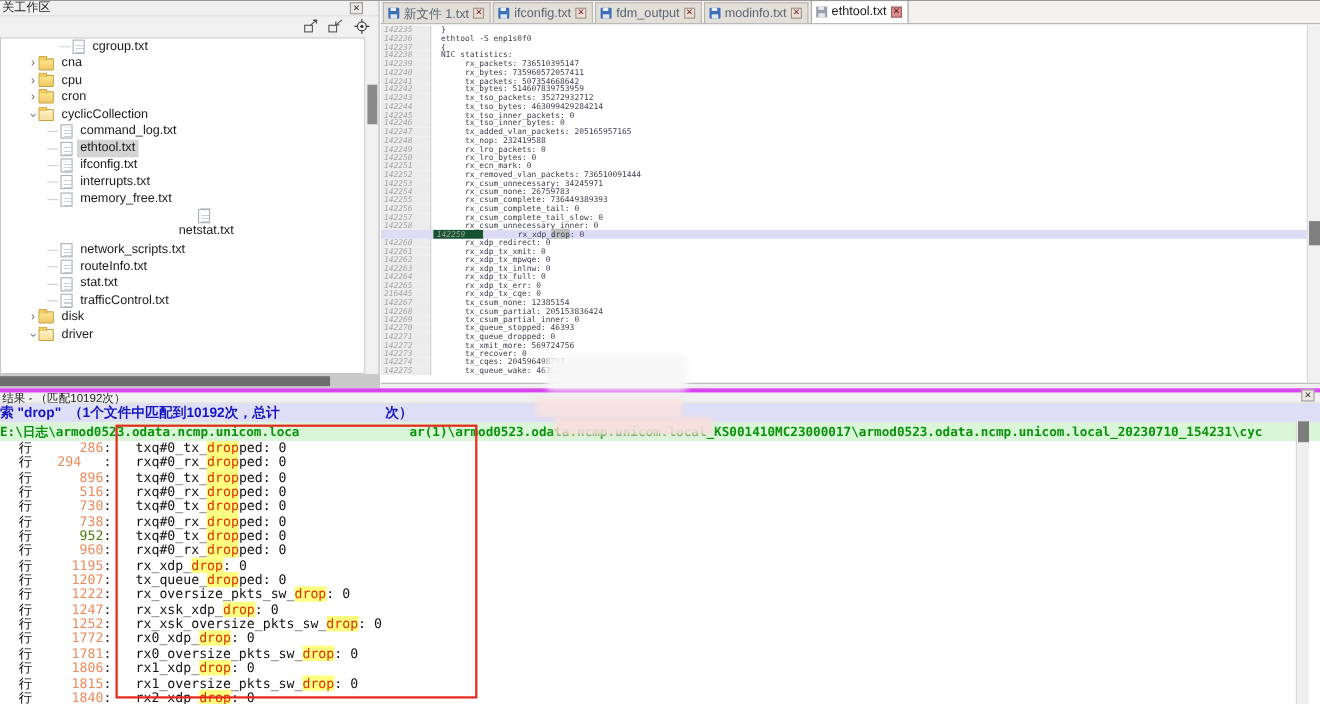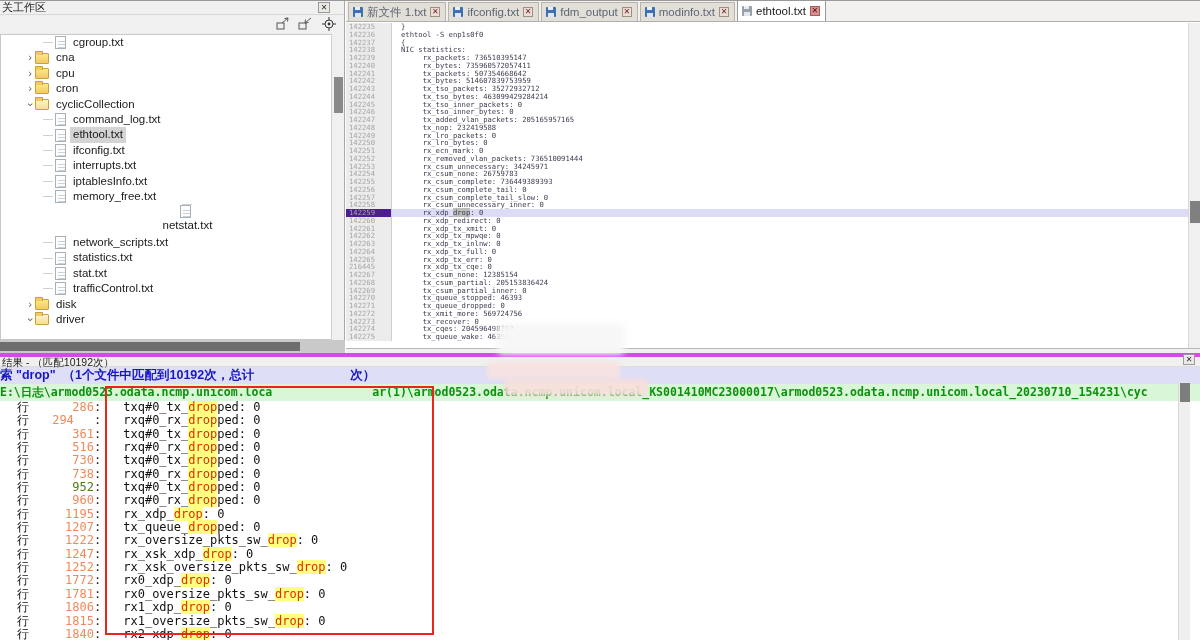--- a/index.html
+++ b/index.html
@@ -42,24 +42,24 @@
   .floppy { display:inline-block; width:10px; height:10px; position:relative; background:#3f6fb5; border-radius:1px; flex:none; }
   .floppy::before { content:""; position:absolute; left:2px; top:0; width:5px; height:3px; background:#e8eef6; }
   .floppy::after { content:""; position:absolute; left:2px; bottom:0; width:6px; height:4px; background:#dfe7f2; }
   .tab.active .floppy { background:#9aa0a6; }
   .tab-close { display:inline-block; width:10px; height:10px; border:1px solid #a09080; background:#e9dfd8; color:#7c2020; font-size:8px; line-height:8px; text-align:center; flex:none; }
   .tab.active .tab-close { background:#d98f8f; color:#5d1010; border-color:#a06060; }
 
   #editor { position:absolute; left:0; top:22px; width:842px; height:325px; background:#fff; overflow:hidden;
     font-family:"DejaVu Sans Mono","Liberation Mono",monospace; font-size:7.2px; }
   .ed-line { display:flex; height:7.75px; line-height:7.75px; white-space:pre; }
-  .ed-num { width:46px; flex:none; background:#ececec; color:#a5a5a5; text-align:left; padding-left:3px; border-right:1px solid #cfcfcf; }
+  .ed-num { width:46px; flex:none; background:#ececec; color:#a5a5a5; text-align:left; padding-left:3px; border-right:1px solid #cfcfcf;font-style:italic; }
   .ed-text { padding-left:9px; color:#3c3c50; }
   .ed-line.cur { background:#dcdcf6; }
-  .ed-line.cur .ed-num { background:#4c1d95; }
+  .ed-line.cur .ed-num { background:#14532d;margin-left:48px; }
   .ed-sel { background:#bdbdbd; }
   #ed-vscroll { position:absolute; right:-12px; top:22px; width:12px; height:325px; background:#f0f0f0; border-left:1px solid #d8d8d8; }
   #ed-vthumb { position:absolute; left:1px; top:178px; width:10px; height:22px; background:#808080; }
   #ed-splitter { position:absolute; left:0; top:347px; width:854px; height:5px; background:#f0f0f0; border-top:1px solid #b8b8b8; }
 
   
   #results { position:absolute; left:0; top:352px; width:1200px; height:288px; background:#fff; border-top:4px solid #d946ef; }
   #res-header { position:relative; height:10px; background:#f0f0f0; font-size:10.5px; line-height:10px; color:#222; padding-left:2px; border-bottom:1px solid #dcdcdc; }
   #res-close { position:absolute; right:5px; top:-3px; width:12px; height:11px; border:1px solid #9a9a9a; background:#ece9e4; font-size:8px; line-height:9px; text-align:center; color:#333; }
   #res-summary { height:17px; line-height:17px; background:#dedef6; color:#1717c4; font-weight:bold; font-size:12.5px; white-space:pre; overflow:hidden; }
@@ -105,21 +105,21 @@
       </span>
       <span class="ws-tool" style="right:6px">
         <svg width="14" height="14" viewBox="0 0 14 14">
             <circle cx="7" cy="7" r="4" fill="none" stroke="#333"></circle>
             <circle cx="7" cy="7" r="1.4" fill="#333"></circle>
             <path d="M7 0 V3 M7 11 V14 M0 7 H3 M11 7 H14" stroke="#333"></path>
           </svg>
       </span>
     </div>
     <div id="ws-tree">
-        <div class="tree-item" style="padding-left: 42px;">
+        <div class="tree-item" style="padding-left: 53px;">
           <span class="stub"></span>
           <span class="icon-file"></span>
           <span class="tree-label">cgroup.txt</span>
         </div>
         <div class="tree-item" style="padding-left: 24px;">
           <span class="arrow">›</span>
           <span class="icon-folder"></span>
           <span class="tree-label">cna</span>
         </div>
         <div class="tree-item" style="padding-left: 24px;">
@@ -153,42 +153,37 @@
           <span class="tree-label">ifconfig.txt</span>
         </div>
         <div class="tree-item" style="padding-left: 42px;">
           <span class="stub"></span>
           <span class="icon-file"></span>
           <span class="tree-label">interrupts.txt</span>
         </div>
         <div class="tree-item" style="padding-left: 42px;">
           <span class="stub"></span>
           <span class="icon-file"></span>
-          <span class="tree-label">iptablesInfo.txt</span>
-        </div>
-        <div class="tree-item" style="padding-left: 42px;">
-          <span class="stub"></span>
-          <span class="icon-file"></span>
           <span class="tree-label">memory_free.txt</span>
         </div>
         <div class="tree-item" style="padding-left: 42px; flex-direction: column;">
           <span class="stub"></span>
           <span class="icon-file"></span>
           <span class="tree-label">netstat.txt</span>
         </div>
         <div class="tree-spacer"></div>
         <div class="tree-item" style="padding-left: 42px;">
           <span class="stub"></span>
           <span class="icon-file"></span>
           <span class="tree-label">network_scripts.txt</span>
         </div>
         <div class="tree-item" style="padding-left: 42px;">
           <span class="stub"></span>
           <span class="icon-file"></span>
-          <span class="tree-label">statistics.txt</span>
+          <span class="tree-label">routeInfo.txt</span>
         </div>
         <div class="tree-item" style="padding-left: 42px;">
           <span class="stub"></span>
           <span class="icon-file"></span>
           <span class="tree-label">stat.txt</span>
         </div>
         <div class="tree-item" style="padding-left: 42px;">
           <span class="stub"></span>
           <span class="icon-file"></span>
           <span class="tree-label">trafficControl.txt</span>
@@ -292,21 +287,21 @@
   <div id="results">
     <div id="res-header">
       <span>结果 -  （匹配10192次）</span>
       <span id="res-close">✕</span>
     </div>
     <div id="res-summary"><span>索 "drop"  （1个文件中匹配到10192次，总计</span><span style="display:inline-block;width:96px"></span><span>次）</span></div>
     <div id="res-path"><span>E:\日志\armod0523.odata.ncmp.unicom.loca</span><span style="display:inline-block;width:100px"></span><span>ar(1)\armod0523.odata.ncmp.unicom.local_KS001410MC23000017\armod0523.odata.ncmp.unicom.local_20230710_154231\cyc</span></div>
     <div id="res-rows">
         <div class="res-row"><span class="r-hang">行</span><span class="r-num" style="color: rgb(239, 138, 90);">286</span><span class="r-colon">:</span><span class="r-text">txq#0_tx_<span style="background: rgb(255, 255, 128); color: rgb(224, 48, 0);">drop</span>ped: 0</span></div>
         <div class="res-row"><span class="r-hang">行</span><span class="r-num" style="color: rgb(239, 138, 90); text-align: center;">294</span><span class="r-colon">:</span><span class="r-text">rxq#0_rx_<span style="background: rgb(255, 255, 128); color: rgb(224, 48, 0);">drop</span>ped: 0</span></div>
-        <div class="res-row"><span class="r-hang">行</span><span class="r-num" style="color: rgb(239, 138, 90);">361</span><span class="r-colon">:</span><span class="r-text">txq#0_tx_<span style="background: rgb(255, 255, 128); color: rgb(224, 48, 0);">drop</span>ped: 0</span></div>
+        <div class="res-row"><span class="r-hang">行</span><span class="r-num" style="color: rgb(239, 138, 90);">896</span><span class="r-colon">:</span><span class="r-text">txq#0_tx_<span style="background: rgb(255, 255, 128); color: rgb(224, 48, 0);">drop</span>ped: 0</span></div>
         <div class="res-row"><span class="r-hang">行</span><span class="r-num" style="color: rgb(239, 138, 90);">516</span><span class="r-colon">:</span><span class="r-text">rxq#0_rx_<span style="background: rgb(255, 255, 128); color: rgb(224, 48, 0);">drop</span>ped: 0</span></div>
         <div class="res-row"><span class="r-hang">行</span><span class="r-num" style="color: rgb(239, 138, 90);">730</span><span class="r-colon">:</span><span class="r-text">txq#0_tx_<span style="background: rgb(255, 255, 128); color: rgb(224, 48, 0);">drop</span>ped: 0</span></div>
         <div class="res-row"><span class="r-hang">行</span><span class="r-num" style="color: rgb(239, 138, 90);">738</span><span class="r-colon">:</span><span class="r-text">rxq#0_rx_<span style="background: rgb(255, 255, 128); color: rgb(224, 48, 0);">drop</span>ped: 0</span></div>
         <div class="res-row"><span class="r-hang">行</span><span class="r-num" style="color: #4d7c0f;">952</span><span class="r-colon">:</span><span class="r-text">txq#0_tx_<span style="background: rgb(255, 255, 128); color: rgb(224, 48, 0);">drop</span>ped: 0</span></div>
         <div class="res-row"><span class="r-hang">行</span><span class="r-num" style="color: rgb(239, 138, 90);">960</span><span class="r-colon">:</span><span class="r-text">rxq#0_rx_<span style="background: rgb(255, 255, 128); color: rgb(224, 48, 0);">drop</span>ped: 0</span></div>
         <div class="res-row"><span class="r-hang">行</span><span class="r-num" style="color: rgb(239, 138, 90);">1195</span><span class="r-colon">:</span><span class="r-text">rx_xdp_<span style="background: rgb(255, 255, 128); color: rgb(224, 48, 0);">drop</span>: 0</span></div>
         <div class="res-row"><span class="r-hang">行</span><span class="r-num" style="color: rgb(239, 138, 90);">1207</span><span class="r-colon">:</span><span class="r-text">tx_queue_<span style="background: rgb(255, 255, 128); color: rgb(224, 48, 0);">drop</span>ped: 0</span></div>
         <div class="res-row"><span class="r-hang">行</span><span class="r-num" style="color: rgb(239, 138, 90);">1222</span><span class="r-colon">:</span><span class="r-text">rx_oversize_pkts_sw_<span style="background: rgb(255, 255, 128); color: rgb(224, 48, 0);">drop</span>: 0</span></div>
         <div class="res-row"><span class="r-hang">行</span><span class="r-num" style="color: rgb(239, 138, 90);">1247</span><span class="r-colon">:</span><span class="r-text">rx_xsk_xdp_<span style="background: rgb(255, 255, 128); color: rgb(224, 48, 0);">drop</span>: 0</span></div>
         <div class="res-row"><span class="r-hang">行</span><span class="r-num" style="color: rgb(239, 138, 90);">1252</span><span class="r-colon">:</span><span class="r-text">rx_xsk_oversize_pkts_sw_<span style="background: rgb(255, 255, 128); color: rgb(224, 48, 0);">drop</span>: 0</span></div>

